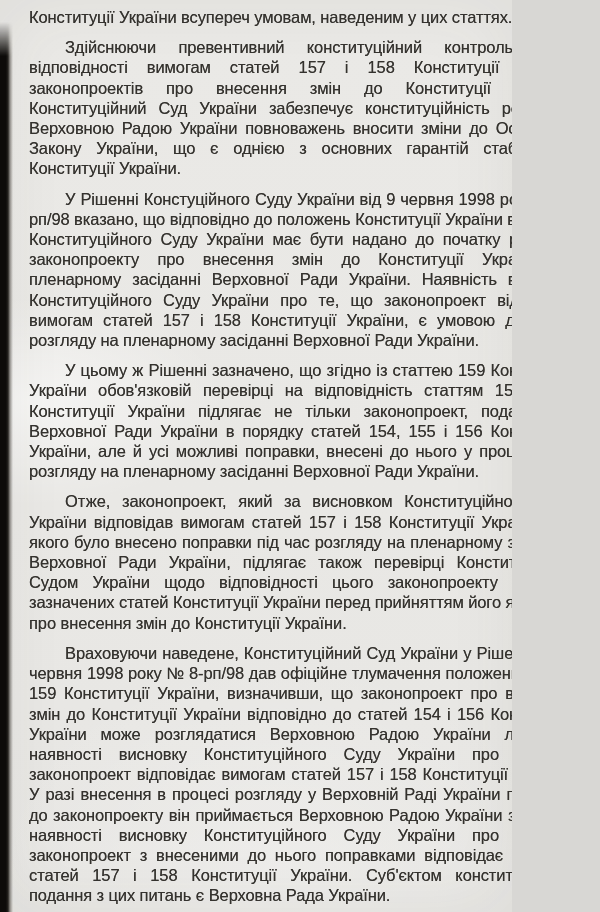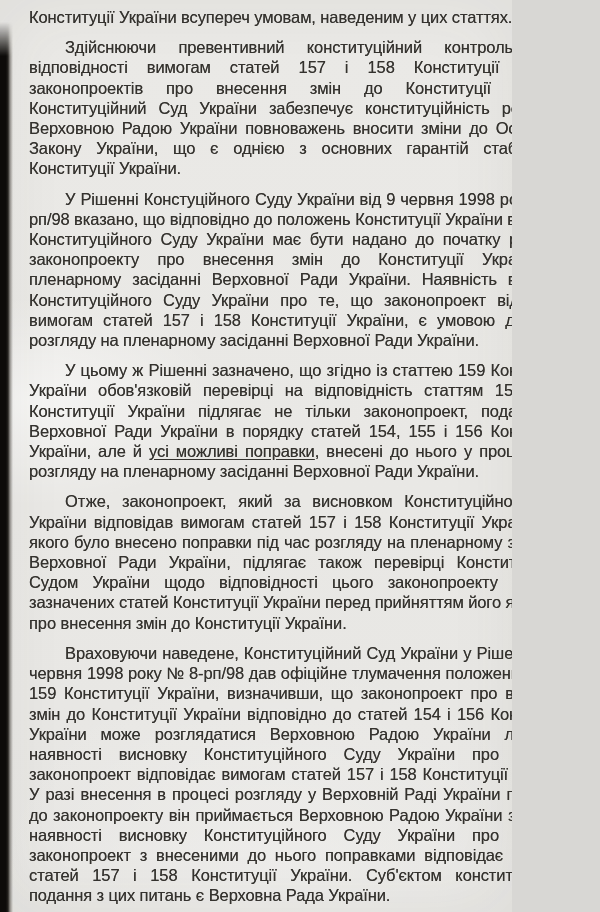--- a/index.html
+++ b/index.html
@@ -43,21 +43,20 @@
     text-shadow: 0 0 0.45px rgba(52,50,46,0.75);
   }
   .textcol p {
     margin: 0 0 10px 0;
     text-indent: 36px;
   }
   .textcol p.cont {
     text-indent: 0;
   }
   .u {
-    text-decoration: underline;
     text-underline-offset: 2px;
   }
 </style>
 </head>
 <body>
 
 <div class="page">
   <div class="scan-band"></div>
 
   <div class="textcol">

